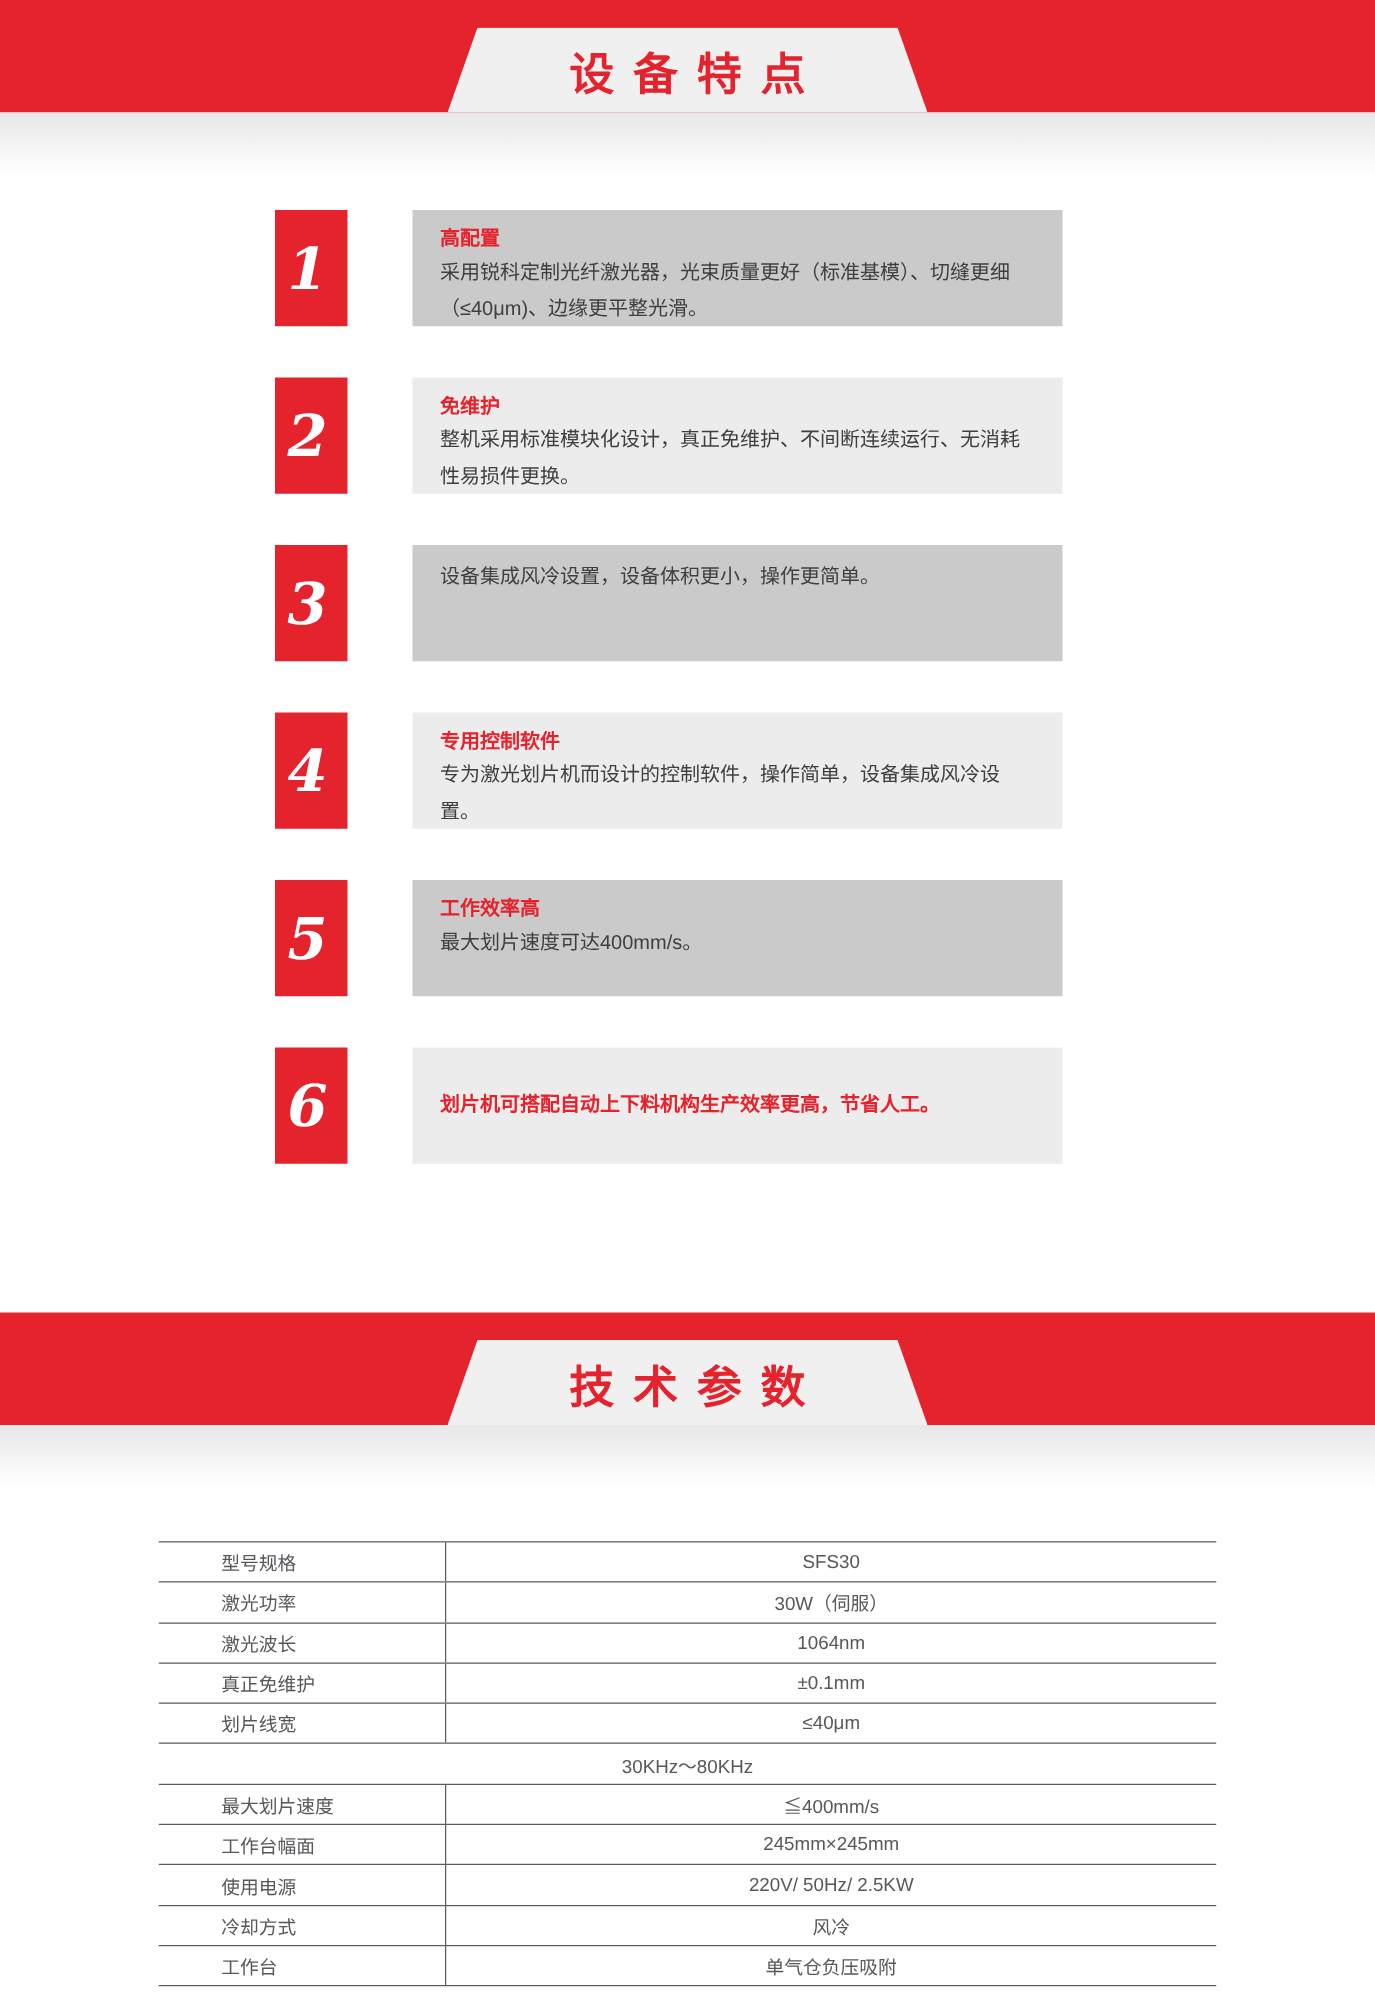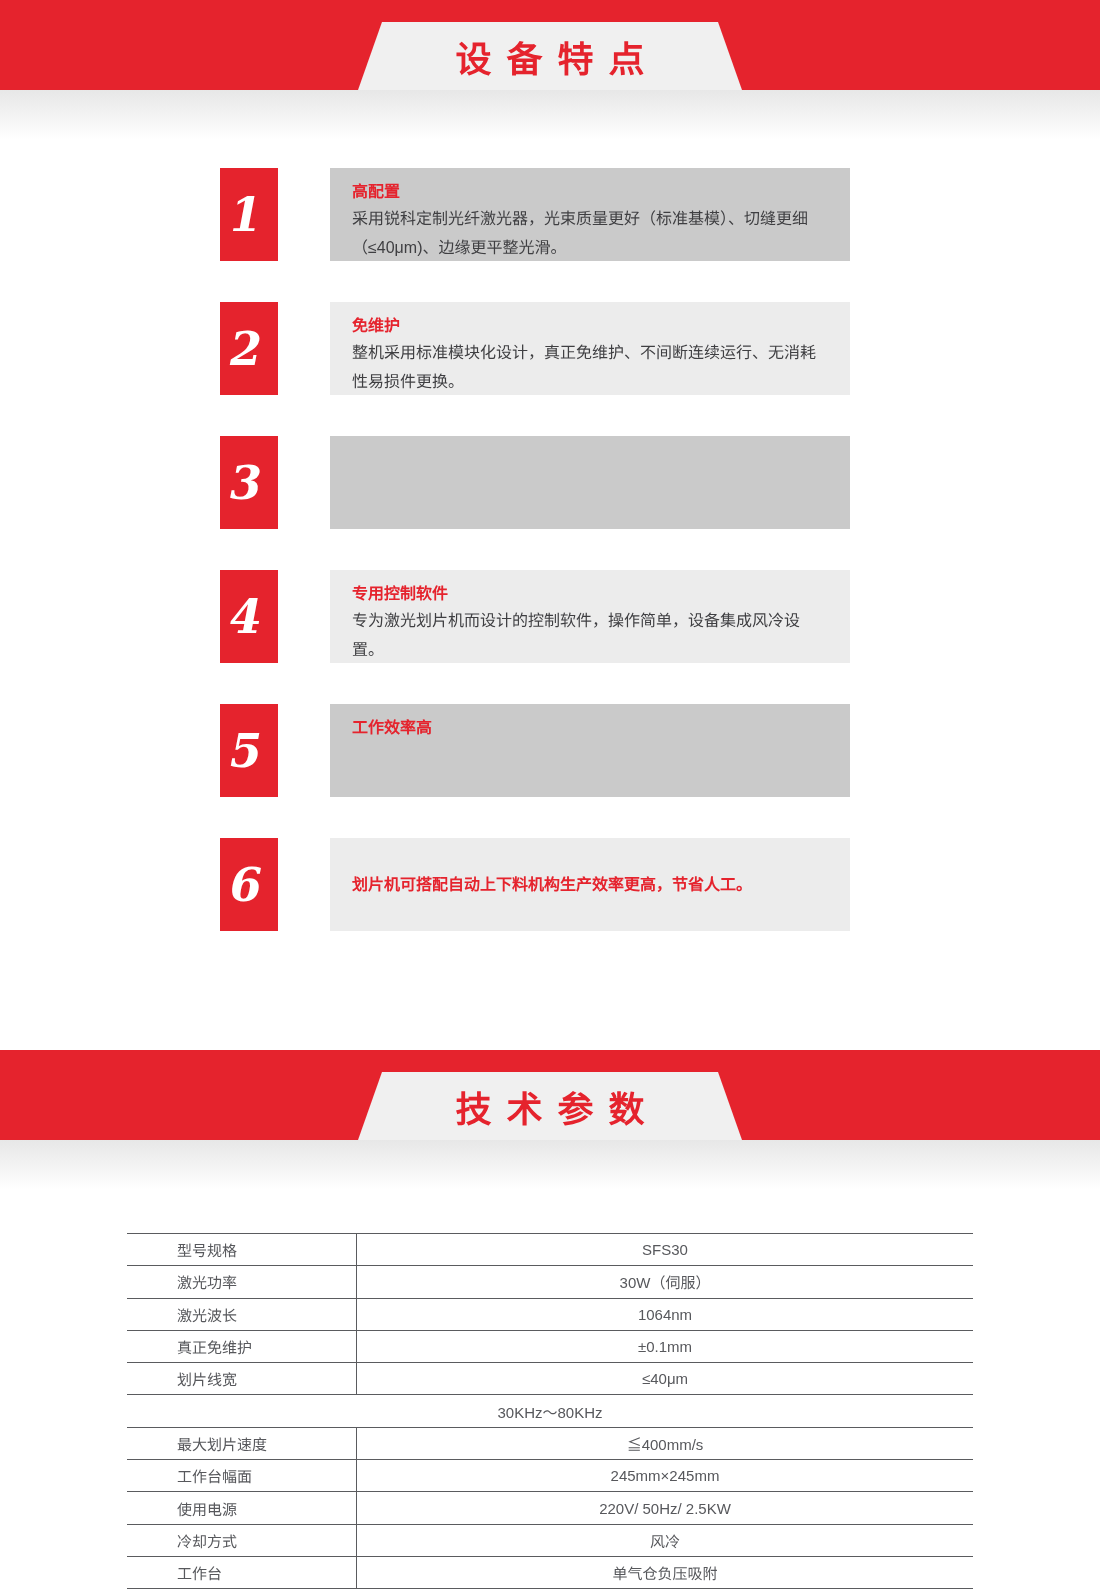--- a/index.html
+++ b/index.html
@@ -128,35 +128,37 @@
       <div class="feature-num">2</div>
       <div class="feature-box light">
         <div class="feature-title">免维护</div>
         <div class="feature-body">整机采用标准模块化设计，真正免维护、不间断连续运行、无消耗性易损件更换。</div>
       </div>
     </div>
 
     <div class="feature-row">
       <div class="feature-num">3</div>
       <div class="feature-box dark">
+        <div class="feature-body">设备集成风冷设置，设备体积更小，操作更简单。</div>
       </div>
     </div>
 
     <div class="feature-row">
       <div class="feature-num">4</div>
       <div class="feature-box light">
         <div class="feature-title">专用控制软件</div>
         <div class="feature-body">专为激光划片机而设计的控制软件，操作简单，设备集成风冷设置。</div>
       </div>
     </div>
 
     <div class="feature-row">
       <div class="feature-num">5</div>
       <div class="feature-box dark">
         <div class="feature-title">工作效率高</div>
+        <div class="feature-body">最大划片速度可达400mm/s。</div>
       </div>
     </div>
 
     <div class="feature-row highlight">
       <div class="feature-num">6</div>
       <div class="feature-box light">
 
         <div class="feature-body">划片机可搭配自动上下料机构生产效率更高，节省人工。</div>
       </div>
     </div>

